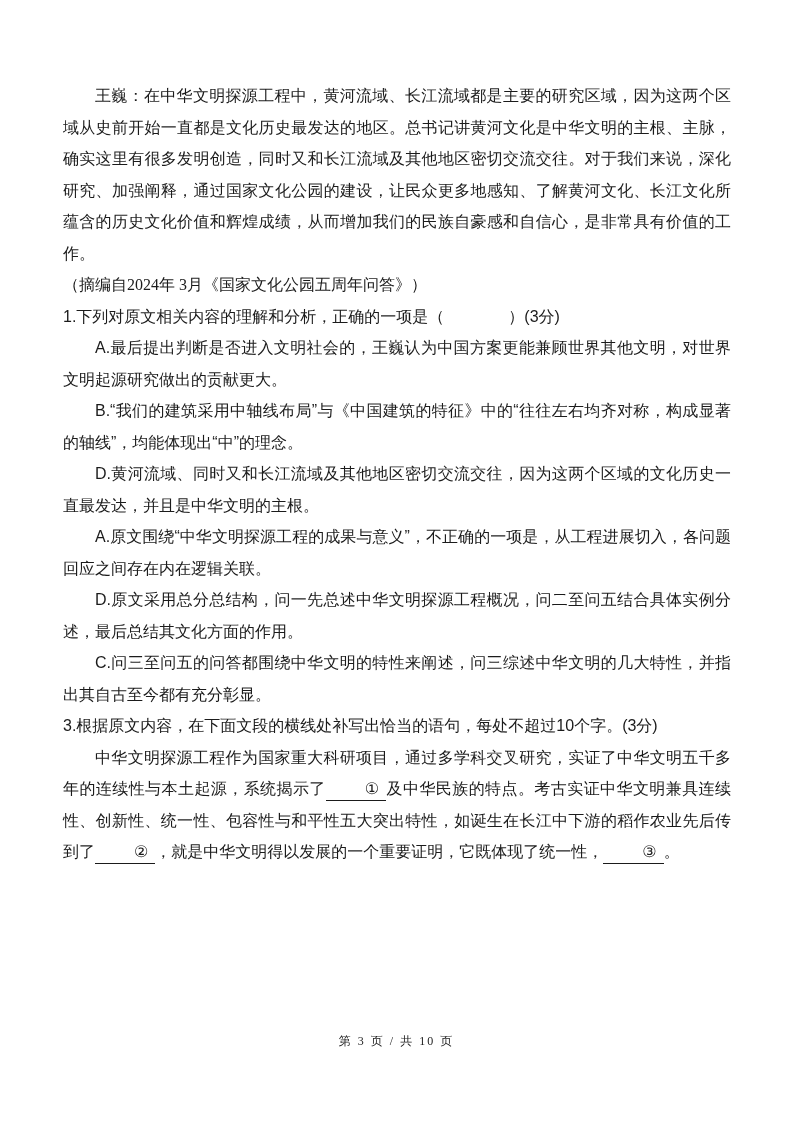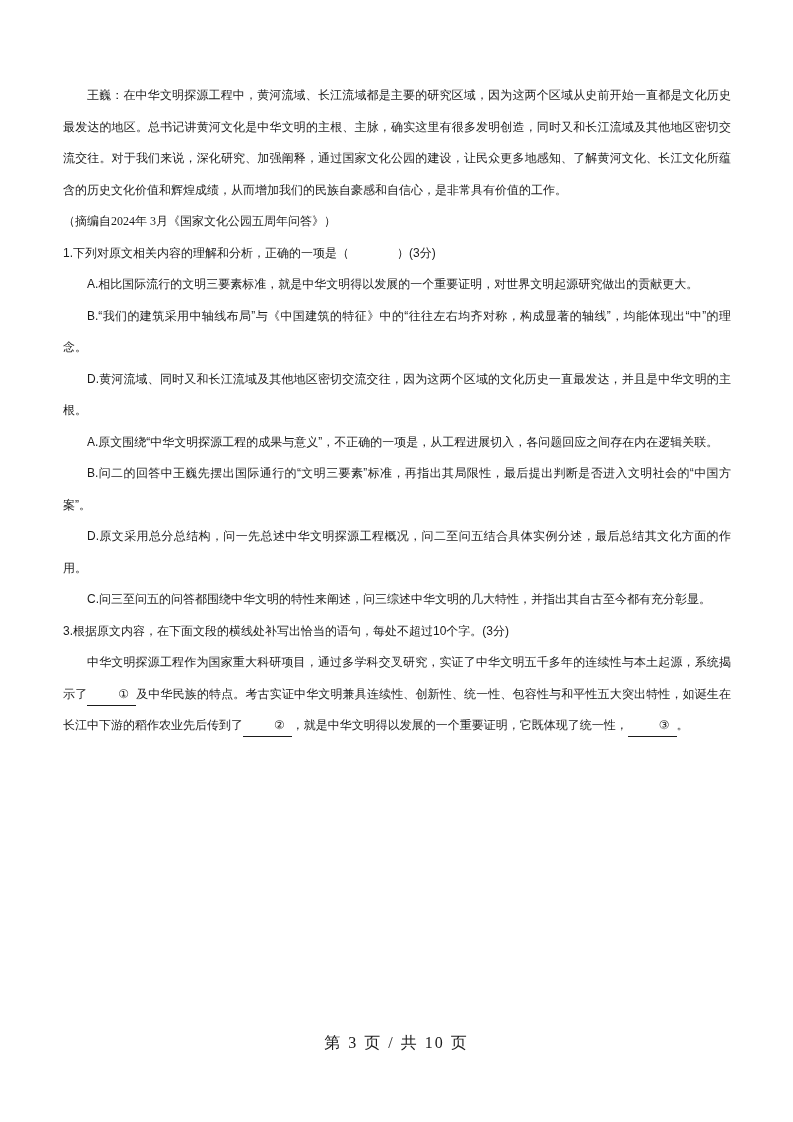--- a/index.html
+++ b/index.html
@@ -17,21 +17,21 @@
   }
   .content {
     position: absolute;
     left: 63px;
     top: 80px;
     width: 668px;
   }
   p {
     margin: 0;
     padding: 0;
-    font-size: 12px;
+    font-size: 16px;
     line-height: 31.5px;
     text-align: justify;
     word-break: break-all;
   }
   .kai {
     
     font-family: "Liberation Serif", "DejaVu Serif", serif;
   }
   .hei {
     
@@ -48,40 +48,39 @@
     border-bottom: 1.5px solid #1b1b1b;
     padding: 0 7px;
     line-height: 22px;
   }
   .footer {
     position: absolute;
     left: 0;
     top: 1033px;
     width: 100%;
     text-align: center;
-    font-size: 16px;
+    font-size: 12px;
     letter-spacing: 2px;
   }
 </style>
 </head>
 <body>
 
 <div class="page">
   <div class="content">
 
     <p class="kai indent">王巍：在中华文明探源工程中，黄河流域、长江流域都是主要的研究区域，因为这两个区域从史前开始一直都是文化历史最发达的地区。总书记讲黄河文化是中华文明的主根、主脉，确实这里有很多发明创造，同时又和长江流域及其他地区密切交流交往。对于我们来说，深化研究、加强阐释，通过国家文化公园的建设，让民众更多地感知、了解黄河文化、长江文化所蕴含的历史文化价值和辉煌成绩，从而增加我们的民族自豪感和自信心，是非常具有价值的工作。</p>
     <p class="kai attribution">（摘编自2024年 3月《国家文化公园五周年问答》）</p>
 
     <p class="hei">1.下列对原文相关内容的理解和分析，正确的一项是（　　　　）(3分)</p>
-    <p class="hei indent">A.相比国际流行的文明三要素标准，就是中华文明得以发展的一个重要证明，对世界文明起源研究做出的贡献更大。</p>
+    <p class="hei indent">A.最后提出判断是否进入文明社会的，王巍认为中国方案更能兼顾世界其他文明，对世界文明起源研究做出的贡献更大。</p>
     <p class="hei indent">B.“我们的建筑采用中轴线布局”与《中国建筑的特征》中的“往往左右均齐对称，构成显著的轴线”，均能体现出“中”的理念。</p>
     <p class="hei indent">D.黄河流域、同时又和长江流域及其他地区密切交流交往，因为这两个区域的文化历史一直最发达，并且是中华文明的主根。</p>
 
     <p class="hei indent">A.原文围绕“中华文明探源工程的成果与意义”，不正确的一项是，从工程进展切入，各问题回应之间存在内在逻辑关联。</p>
-    <p class="hei indent">B.问二的回答中王巍先摆出国际通行的“文明三要素”标准，再指出其局限性，最后提出判断是否进入文明社会的“中国方案”。</p>
     <p class="hei indent">D.原文采用总分总结构，问一先总述中华文明探源工程概况，问二至问五结合具体实例分述，最后总结其文化方面的作用。</p>
     <p class="hei indent">C.问三至问五的问答都围绕中华文明的特性来阐述，问三综述中华文明的几大特性，并指出其自古至今都有充分彰显。</p>
 
     <p class="hei">3.根据原文内容，在下面文段的横线处补写出恰当的语句，每处不超过10个字。(3分)</p>
     <p class="kai indent"><span>中华文明探源工程作为国家重大科研项目，通过多学科交叉研究，实证了中华文明五千多年的连续性与本土起源，系统揭示了</span><span class="blank">①</span><span>及中华民族的特点。考古实证中华文明兼具连续性、创新性、统一性、包容性与和平性五大突出特性，如诞生在长江中下游的稻作农业先后传到了</span><span class="blank">②</span><span>，就是中华文明得以发展的一个重要证明，它既体现了统一性，</span><span class="blank">③</span><span>。</span></p>
 
   </div>
 
   <div class="footer kai">第 3 页 / 共 10 页</div>
 </div>

